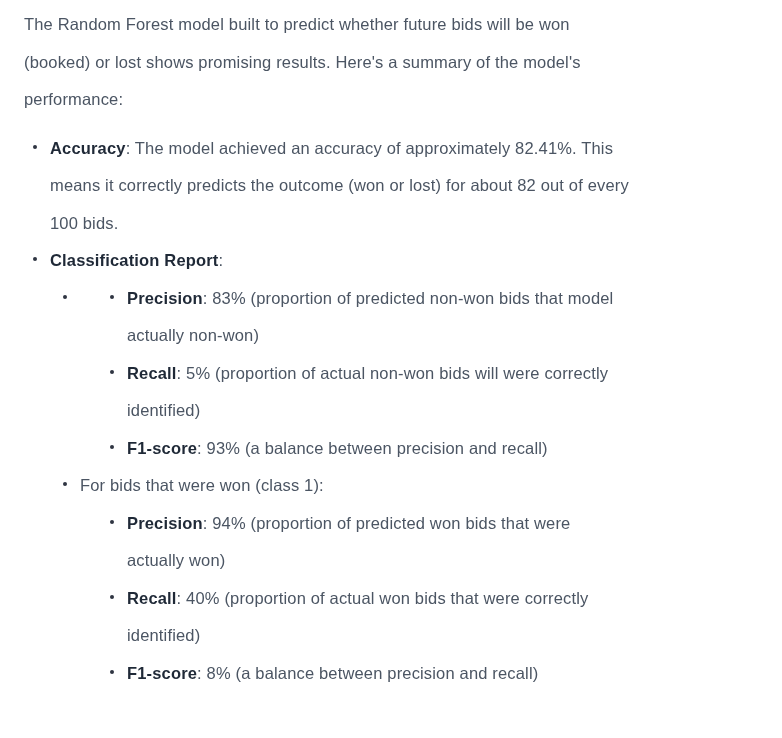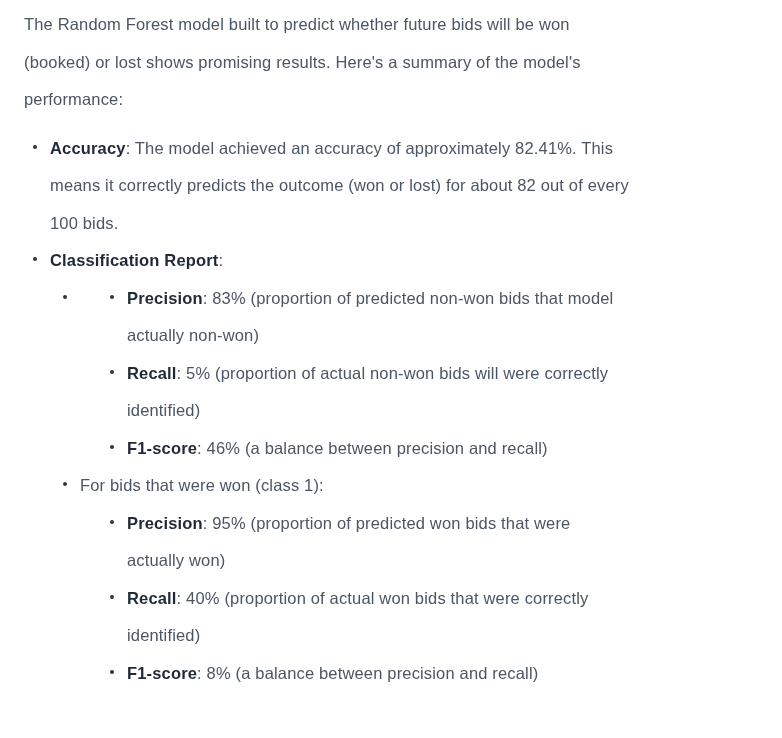--- a/index.html
+++ b/index.html
@@ -108,33 +108,33 @@
             <li class="item l3">
               <span class="bullet"></span>
               <span class="line-box"><b class="lbl">Precision</b><span>: </span><span>83%</span><span> (proportion of predicted non-won bids that model actually non-won)</span></span>
             </li>
             <li class="item l3">
               <span class="bullet"></span>
               <span class="line-box"><b class="lbl">Recall</b><span>: </span><span>5%</span><span> (proportion of actual non-won bids will were correctly identified)</span></span>
             </li>
             <li class="item l3">
               <span class="bullet"></span>
-              <span class="line-box"><b class="lbl">F1-score</b><span>: </span><span>46%</span><span> (a balance between precision and recall)</span></span>
+              <span class="line-box"><b class="lbl">F1-score</b><span>: </span><span>93%</span><span> (a balance between precision and recall)</span></span>
             </li>
           </ul>
         </li>
 
         <li class="item l2">
           <span class="bullet"></span>
           <span class="line-box">For bids that were won (class 1):</span>
 
           <ul class="lvl lvl3">
             <li class="item l3">
               <span class="bullet"></span>
-              <span class="line-box"><b class="lbl">Precision</b><span>: </span><span>95%</span><span> (proportion of predicted won bids that were actually won)</span></span>
+              <span class="line-box"><b class="lbl">Precision</b><span>: </span><span>94%</span><span> (proportion of predicted won bids that were actually won)</span></span>
             </li>
             <li class="item l3">
               <span class="bullet"></span>
               <span class="line-box"><b class="lbl">Recall</b><span>: </span><span>40%</span><span> (proportion of actual won bids that were correctly identified)</span></span>
             </li>
             <li class="item l3">
               <span class="bullet"></span>
               <span class="line-box"><b class="lbl">F1-score</b><span>: </span><span>8%</span><span> (a balance between precision and recall)</span></span>
             </li>
           </ul>

